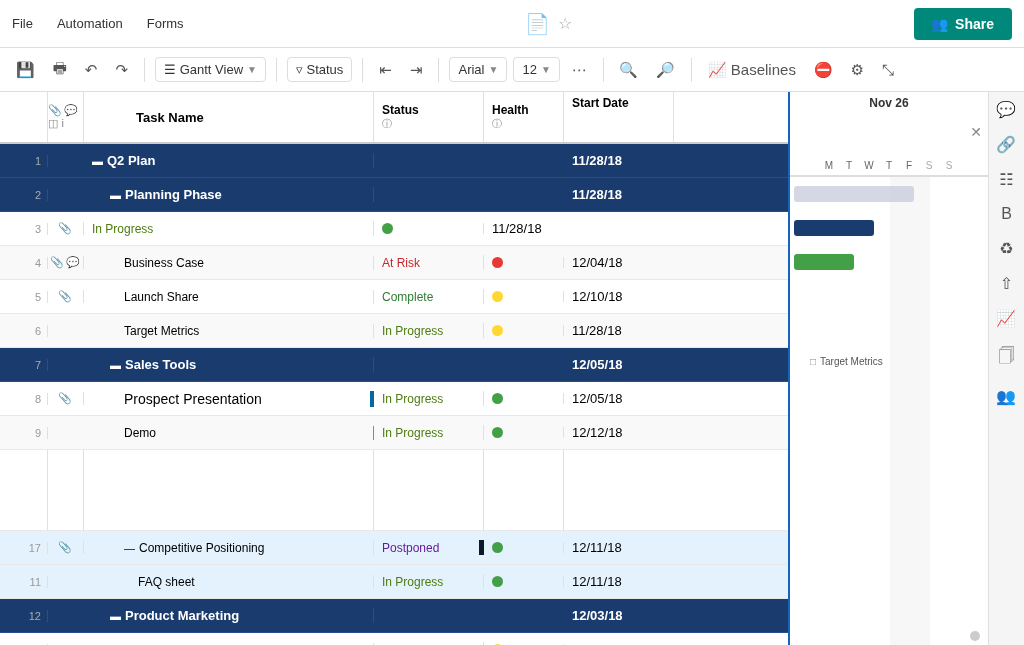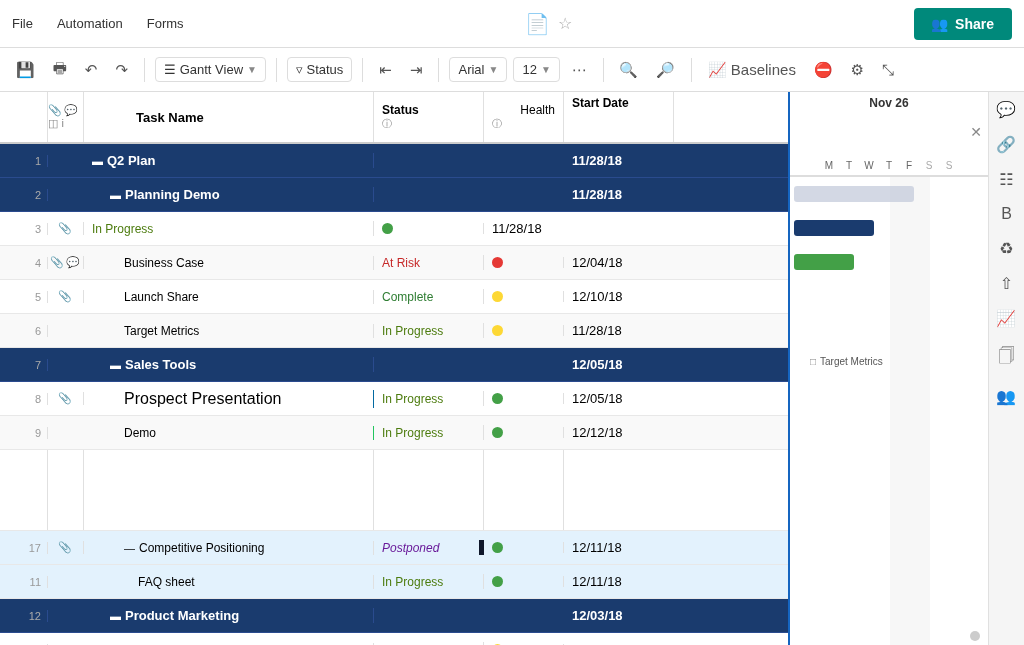--- a/index.html
+++ b/index.html
@@ -136,21 +136,21 @@
         <span style="font-size:11px;color:#888;">📎 💬 ◫ i</span>
       </div>
       <div style="padding:6px 8px; border-right:1px solid #e0e0e0; display:flex; align-items:flex-start; flex-direction:column; justify-content:center;">
         <span style="font-weight:700;font-size:13px;margin-left:44px;">Task Name</span>
       </div>
       <div style="padding:4px 8px; border-right:1px solid #e0e0e0; display:flex; flex-direction:column; justify-content:center;">
         <span style="font-weight:700;font-size:12px;">Status</span>
         <span style="font-size:10px;color:#888;">ⓘ</span>
       </div>
       <div style="padding:4px 8px; border-right:1px solid #e0e0e0; display:flex; flex-direction:column; justify-content:center;">
-        <span style="font-weight:400;font-size:12px;text-align:right;">Health</span>
+        <span style="font-weight:700;font-size:12px;">Health</span>
         <span style="font-size:10px;color:#888;">ⓘ</span>
       </div>
       <div style="padding:4px 8px; border-right:1px solid #e0e0e0; display:flex; flex-direction:column; justify-content:flex-start;">
         <span style="font-weight:700;font-size:12px;">Start Date</span>
       </div>
     </div>
 
     <div style="overflow-y:auto; flex:1;">
 
       <div style="display:grid; grid-template-columns: 48px 36px 290px 110px 80px 110px; background:#1a3b6e; min-height:34px; border-bottom:1px solid #2a4b8e; align-items:center;">
@@ -164,21 +164,21 @@
         <div style="border-right:1px solid #2a4b8e;"></div>
         <div style="padding:0 8px;color:#fff;font-weight:700;">11/28/18</div>
       </div>
 
       <div style="display:grid; grid-template-columns: 48px 36px 290px 110px 80px 110px; background:#1a3b6e; min-height:34px; border-bottom:1px solid #2a4b8e; align-items:center;">
         <div style="font-size:11px;color:#aaa;text-align:right;padding:0 6px;border-right:1px solid #2a4b8e;">2</div>
         <div style="border-right:1px solid #2a4b8e;"></div>
         <div style="padding:0 8px;color:#fff;font-weight:700;font-size:13px;border-right:1px solid #2a4b8e;display:flex;align-items:center;gap:4px;">
           <span style="width:14px;display:inline-block;"></span>
           <span style="font-size:11px;">▬</span>
-          <span>Planning Demo</span>
+          <span>Planning Phase</span>
         </div>
         <div style="border-right:1px solid #2a4b8e;"></div>
         <div style="border-right:1px solid #2a4b8e;"></div>
         <div style="padding:0 8px;color:#fff;font-weight:700;">11/28/18</div>
       </div>
 
       <div style="display:grid; grid-template-columns: 48px 36px 290px 110px 80px 110px; background:#fff; min-height:34px; border-bottom:1px solid #e8e8e8; align-items:center;">
         <div style="font-size:11px;color:#999;text-align:right;padding:0 6px;border-right:1px solid #e0e0e0;">3</div>
         <div style="border-right:1px solid #e0e0e0;display:flex;align-items:center;justify-content:center;gap:2px;">
           <span style="font-size:11px;color:#555;">📎</span>
@@ -256,21 +256,21 @@
         <div style="border-right:1px solid #2a4b8e;"></div>
         <div style="border-right:1px solid #2a4b8e;"></div>
         <div style="padding:0 8px;color:#fff;font-weight:700;">12/05/18</div>
       </div>
 
       <div style="display:grid; grid-template-columns: 48px 36px 290px 110px 80px 110px; background:#fff; min-height:34px; border-bottom:1px solid #e8e8e8; align-items:center;">
         <div style="font-size:11px;color:#999;text-align:right;padding:0 6px;border-right:1px solid #e0e0e0;">8</div>
         <div style="border-right:1px solid #e0e0e0;display:flex;align-items:center;justify-content:center;">
           <span style="font-size:11px;color:#555;">📎</span>
         </div>
-        <div style="padding:0 8px;font-size:16px;border-right:1px solid #0369a1;display:flex;align-items:flex-end;gap:4px;">
+        <div style="padding:0 8px;font-size:14px;border-right:4px solid #0369a1;display:flex;align-items:flex-end;gap:4px;">
           <span style="width:28px;display:inline-block;"></span>
           <span>Prospect Presentation</span>
         </div>
         <div style="padding:0 8px;border-right:1px solid #e0e0e0;">
           <span class="status-text status-in-progress">In Progress</span>
         </div>
         <div style="padding:0 8px;border-right:1px solid #e0e0e0;display:flex;align-items:center;">
           <span class="health-dot health-green"></span>
         </div>
         <div style="padding:0 8px;">12/05/18</div>
@@ -304,21 +304,21 @@
       <div style="display:grid; grid-template-columns: 48px 36px 290px 110px 80px 110px; background:#e3f2fd; min-height:34px; border-bottom:1px solid #e8e8e8; align-items:center;">
         <div style="font-size:11px;color:#999;text-align:right;padding:0 6px;border-right:1px solid #e0e0e0;">17</div>
         <div style="border-right:1px solid #e0e0e0;display:flex;align-items:center;justify-content:center;">
           <span style="font-size:11px;color:#555;">📎</span>
         </div>
         <div style="padding:0 8px;font-size:12px;border-right:1px solid #e0e0e0;display:flex;align-items:center;gap:4px;">
           <span style="width:28px;display:inline-block;"></span>
           <span style="font-size:11px;">—</span>
           <span>Competitive Positioning</span>
         </div>
-        <div style="padding:0 8px;border-right:5px solid #0f172a;font-style:italic;">
+        <div style="padding:0 8px;border-right:5px solid #0f172a;">
           <span class="status-text" style="color:#6a1b9a;">Postponed</span>
         </div>
         <div style="padding:0 8px;border-right:1px solid #e0e0e0;display:flex;align-items:center;">
           <span class="health-dot health-green"></span>
         </div>
         <div style="padding:0 8px;">12/11/18</div>
       </div>
 
       <div style="display:grid; grid-template-columns: 48px 36px 290px 110px 80px 110px; background:#e3f2fd; min-height:34px; border-bottom:1px solid #e8e8e8; align-items:center;">
         <div style="font-size:11px;color:#999;text-align:right;padding:0 6px;border-right:1px solid #e0e0e0;">11</div>

